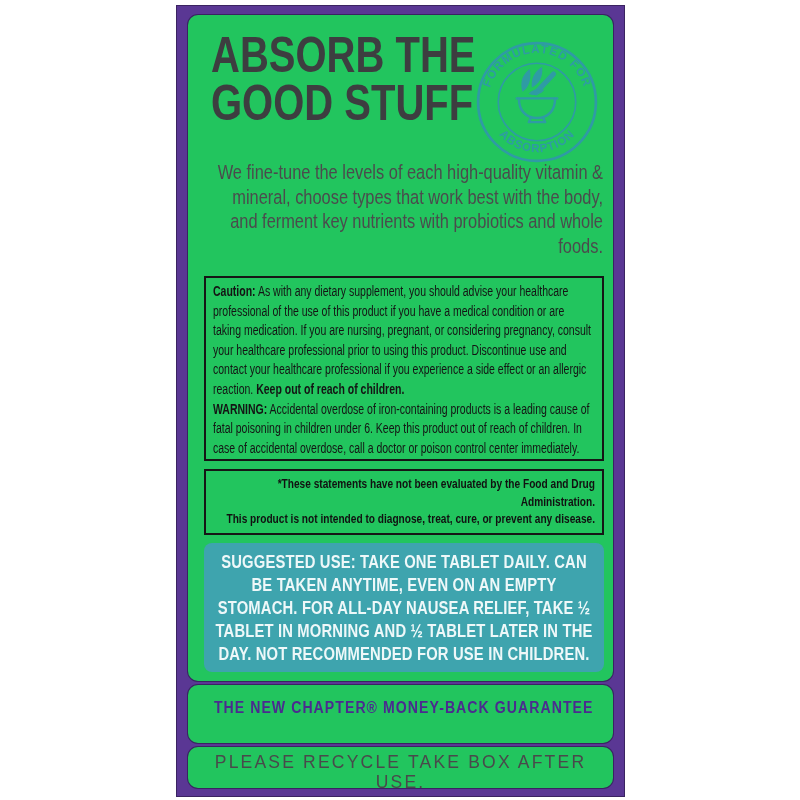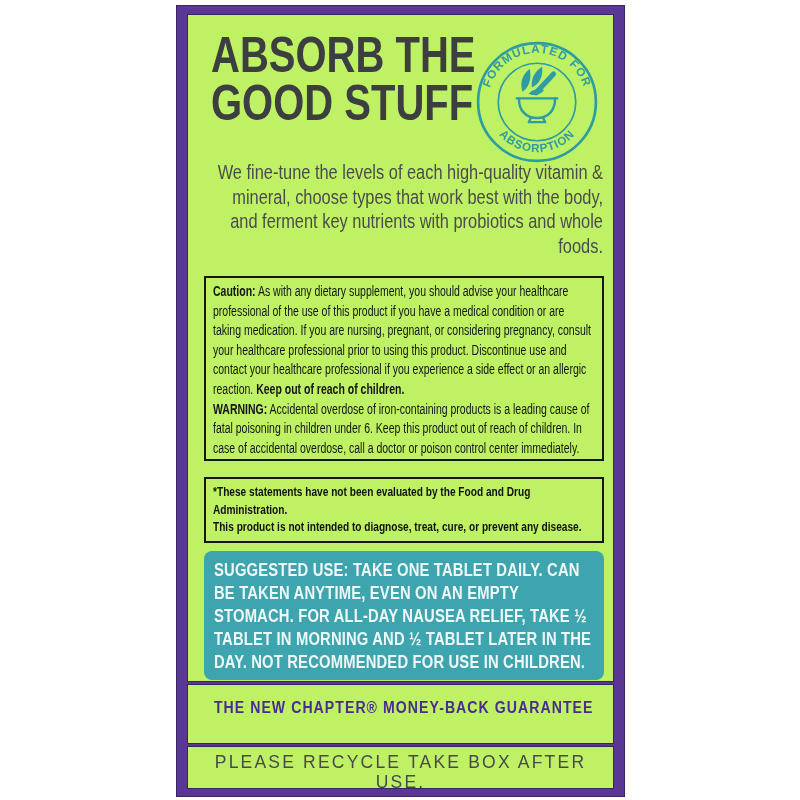--- a/index.html
+++ b/index.html
@@ -3,21 +3,21 @@
 <meta charset="utf-8">
 <style>
   html,body{margin:0;padding:0;background:#ffffff;width:800px;height:800px;overflow:hidden;
     font-family:"Liberation Sans","DejaVu Sans",sans-serif;}
   .stage{position:relative;width:800px;height:800px;background:#ffffff;}
 
   
   .frame{position:absolute;left:176px;top:5px;width:449px;height:792px;box-sizing:border-box;
     background:#5a3794;border:1px solid #3a2361;padding:9px 11px 8px 11px;
     display:flex;flex-direction:column;gap:4px;overflow:hidden;}
-  .panel{background:#bef264;box-shadow:0 0 0 1px #3a2361;overflow:hidden;}
+  .panel{background:#22c55e;box-shadow:0 0 0 1px #3a2361;overflow:hidden;border-radius:10px;}
   .panel-main{flex:1 1 auto;position:relative;}
   .panel-guarantee{flex:0 0 58px;text-align:center;padding-top:14px;box-sizing:border-box;}
   .panel-recycle{flex:0 0 41px;text-align:center;padding-top:5px;box-sizing:border-box;}
 
   
   .cx80{width:125%;transform:scaleX(.8);transform-origin:0 0;}
   .cx75{width:133.33%;transform:scaleX(.75);transform-origin:0 0;}
 
   
   .hdr{position:relative;margin:16px 0 0 23px;height:122px;}
@@ -26,26 +26,26 @@
   .badge{position:absolute;top:9px;right:14px;width:124px;height:124px;}
 
   .intro-wrap{margin:7px 0 0 23px;width:392px;text-align:right;}
   .intro{font-size:20.5px;line-height:24.5px;color:#4b4b4d;}
 
   .caution-box{margin:18px 0 0 16px;width:400px;box-sizing:border-box;border:2px solid #161616;
     padding:4px 7px 1px 7px;overflow:hidden;}
   .caution-text{font-size:14px;line-height:19.6px;color:#141414;}
   .caution-text b{font-weight:bold;}
 
-  .fda-box{margin:16px 0 0 16px;width:400px;box-sizing:border-box;border:2px solid #161616;
-    padding:4px 7px 5px 7px;text-align:left;overflow:hidden;}
+  .fda-box{margin:8px 0 0 16px;width:400px;box-sizing:border-box;border:2px solid #161616;
+    padding:4px 7px 5px 7px;text-align:right;overflow:hidden;}
   .fda-text{font-weight:bold;font-size:13.5px;line-height:17.5px;color:#111;}
 
   .use-box{margin:8px 0 0 16px;width:400px;box-sizing:border-box;background:#3ea4ae;
-    border-radius:8px;padding:7px 10px;text-align:left;overflow:hidden;}
+    border-radius:8px;padding:7px 10px;text-align:center;overflow:hidden;}
   .use-text{font-weight:bold;font-size:18.5px;line-height:23px;color:#eef8f9;letter-spacing:.2px;}
   .use-text b{font-weight:900;}
 
   .guar-title{display:inline-block;font-weight:bold;font-size:16px;letter-spacing:1.2px;
     color:#4b2b8f;white-space:nowrap;transform:scaleX(.88);transform-origin:50% 0;}
   .guar-body-wrap{width:404px;margin:1px auto 0 auto;}
   .guar-body{font-size:14px;line-height:17.5px;color:#2e2e30;text-align:center;}
 
   .recycle-line1{font-size:17.5px;letter-spacing:2.2px;color:#49494b;line-height:20px;}
   .recycle-line2{font-size:17px;letter-spacing:2px;color:#49494b;line-height:19px;}

